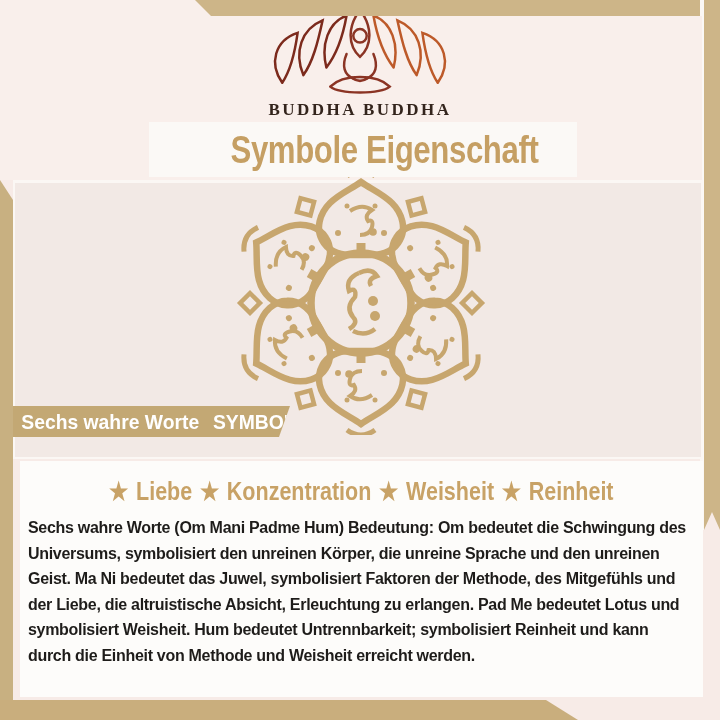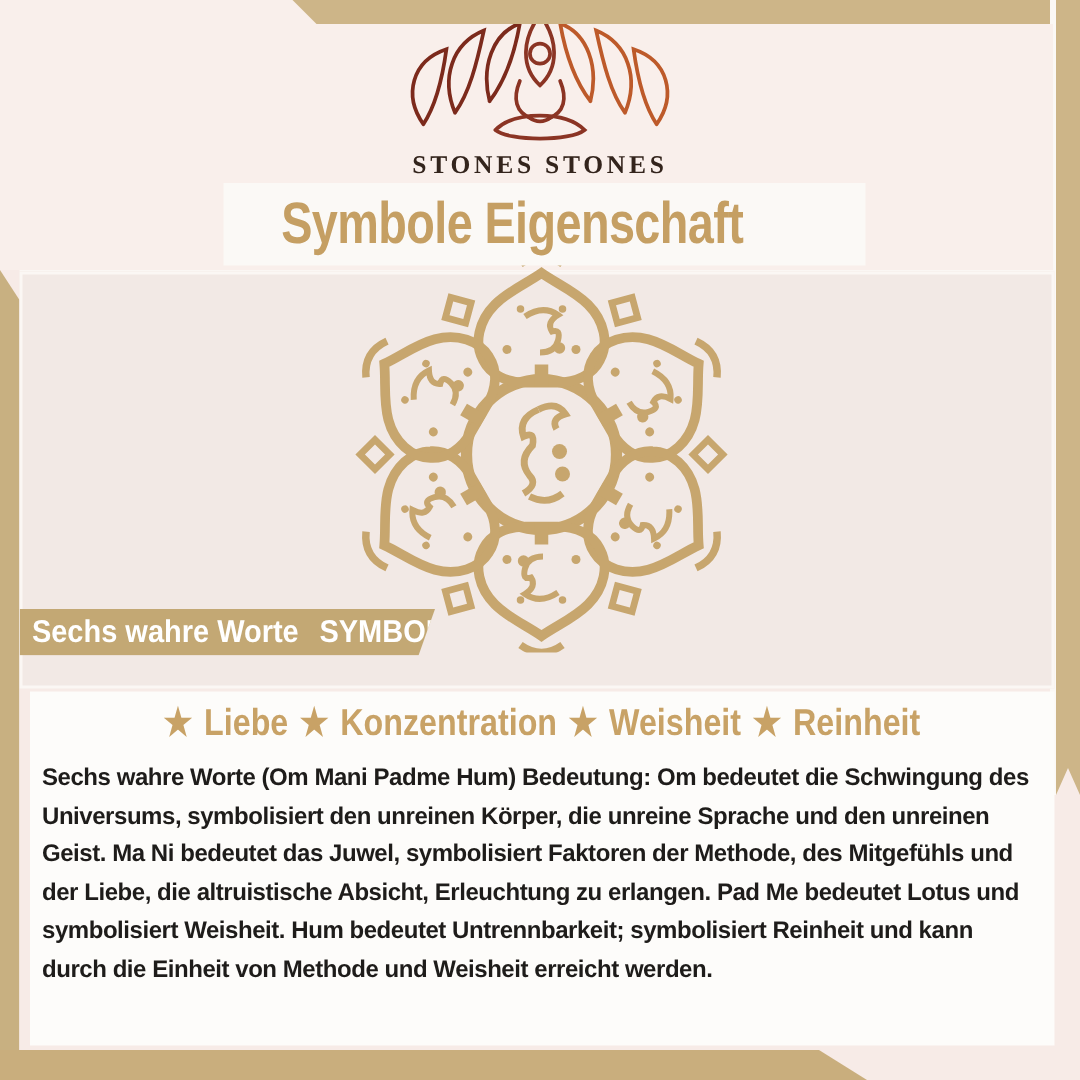--- a/index.html
+++ b/index.html
@@ -20,39 +20,39 @@
   .hline-white{position:absolute;left:13px;top:177px;width:690px;height:4px;background:#fbf7f4;z-index:2;}
 
   
   .section-top{position:absolute;left:0;top:0;width:702px;height:180px;background:#f9efeb;z-index:2;
     clip-path:polygon(0 0,195px 0,211px 16px,702px 16px,702px 180px,0 180px);}
   .logo-svg{position:absolute;left:245px;top:6px;width:230px;height:96px;}
   .brand-name{position:absolute;left:0;top:100px;width:720px;text-align:center;
     font-family:"Liberation Serif", serif;font-weight:700;font-size:17px;letter-spacing:2.5px;
     color:#33241c;z-index:3;}
   .title-box{position:absolute;left:149px;top:122px;width:428px;height:55px;background:#fbf9f6;z-index:4;
-    display:flex;align-items:center;justify-content:flex-start;}
+    display:flex;align-items:center;justify-content:flex-end;}
   .title-box span{display:inline-block;transform:scaleX(0.8);white-space:nowrap;
     font-weight:700;font-size:39px;letter-spacing:-0.5px;color:#c59f63;}
 
   
   .section-mid{position:absolute;left:13px;top:181px;width:690px;height:278px;background:#f2e9e5;
     border:2px solid #fbf7f4;z-index:2;}
   .mandala-svg{position:absolute;left:229px;top:171px;width:264px;height:264px;z-index:3;color:#c7a66e;}
 
   
   .sechs-ribbon{position:absolute;left:13px;top:406px;width:290px;height:31px;background:#c3a874;z-index:5;
     clip-path:polygon(0 0,277px 0,266px 31px,0 31px);line-height:31px;white-space:nowrap;}
   .sechs-ribbon .rb{display:inline-block;transform:scaleX(0.92);transform-origin:left center;
     padding-left:9px;color:#ffffff;font-weight:700;font-size:21px;}
   .sechs-ribbon .tag{margin-left:15px;}
 
   
   .section-bottom{position:absolute;left:20px;top:461px;width:683px;height:236px;background:#fdfcfa;z-index:2;}
-  .star-line{margin-top:6px;text-align:center;white-space:nowrap;}
+  .star-line{margin-top:16px;text-align:center;white-space:nowrap;}
   .star-line span{display:inline-block;transform:scaleX(0.86);white-space:nowrap;
     font-weight:700;font-size:25px;color:#c8a266;word-spacing:2px;}
   .description{margin:9px 8px 16px 8px;font-weight:700;font-size:16px;line-height:25.6px;
     letter-spacing:-0.3px;color:#1e1c1a;text-align:left;}
 </style>
 </head>
 <body>
 
 <div class="canvas">
 
@@ -81,21 +81,21 @@
       <g stroke="#8b3424" stroke-width="2.6">
         <path d="M115,4 C103,20 101,40 115,53 C129,40 127,20 115,4"></path>
         <circle cx="115" cy="31" r="7"></circle>
         <path d="M101,50 C96,62 98,72 109,76"></path>
         <path d="M129,50 C134,62 132,72 121,76"></path>
         <path d="M107,75 Q115,81 123,75"></path>
         <path d="M84,84 C94,92 136,92 146,84 C138,76 127,74 115,74 C103,74 92,76 84,84"></path>
       </g>
     </svg>
   </div>
-  <div class="brand-name">STONES STONES</div>
+  <div class="brand-name">BUDDHA BUDDHA</div>
 
   <div class="title-box">
     <span>Symbole Eigenschaft</span>
   </div>
 
   <div class="section-mid"></div>
   <svg class="mandala-svg" viewBox="-132 -132 264 264">
     <defs>
       <g id="petal">
         <path d="M0,-121 C10,-114 22,-109 31,-100 C42,-89 45,-74 39,-63 C34,-53 23,-48 11,-48 L-11,-48 C-23,-48 -34,-53 -39,-63 C-45,-74 -42,-89 -31,-100 C-22,-109 -10,-114 0,-121 Z" fill="none" stroke="currentColor" stroke-width="6.5"></path>

